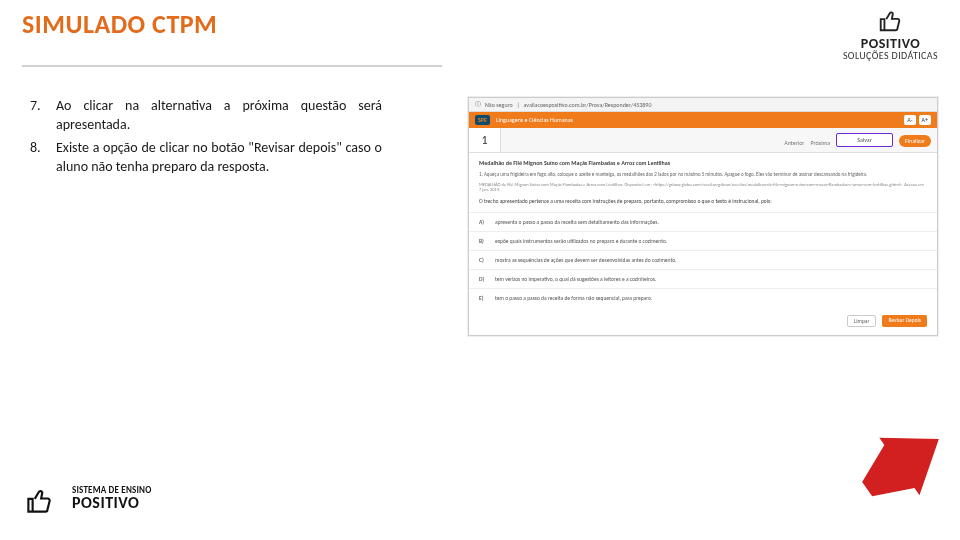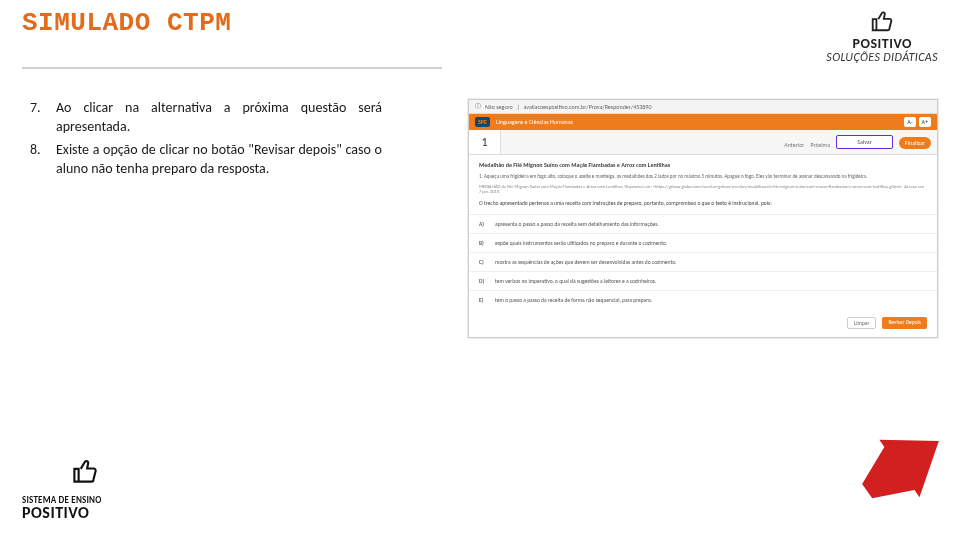--- a/index.html
+++ b/index.html
@@ -1,27 +1,27 @@
 <!DOCTYPE html>
 <html><head>
 <meta charset="utf-8">
 <style>
   * { box-sizing: border-box; margin: 0; padding: 0; }
   html, body { width: 960px; height: 540px; font-family: Calibri, Arial, sans-serif; background: #fff; overflow: hidden; }
 
   
   .header { display: flex; justify-content: space-between; align-items: flex-start; padding: 8px 22px 2px 22px; }
-  .title { font-size: 26px; font-weight: 700; color: #e26c1b; letter-spacing: 0.5px; font-family: Liberation Mono, monospace; }
+  .title { font-size: 26px; font-weight: 700; color: #e26c1b; letter-spacing: 0.5px; }
   .title-underline { width: 420px; height: 2px; background: #d0d0d0; margin: 2px 0 0 22px; }
 
   
   .corner-logo { text-align: center; line-height: 1; }
   .corner-logo .thumb svg { width: 30px; height: 26px; }
   .corner-logo .word { font-size: 14px; font-weight: 800; letter-spacing: 0.5px; color: #222; }
-  .corner-logo .sub { font-size: 12px; color: #333; letter-spacing: 0.4px; font-style: italic; }
+  .corner-logo .sub { font-size: 10px; color: #333; letter-spacing: 0.4px; }
 
   
   .body { display: flex; padding: 30px 22px 0 22px; gap: 54px; }
 
   
   .left { flex: 0 0 360px; }
   ol.steps { list-style: none; counter-reset: step 6; font-size: 14px; line-height: 1.35; color: #1a1a1a; }
   ol.steps li { counter-increment: step; position: relative; padding-left: 34px; margin-bottom: 4px; text-align: justify; }
   ol.steps li::before { content: counter(step) "."; position: absolute; left: 8px; font-weight: 400; }
 
@@ -55,21 +55,21 @@
 
   .footer-btns { display: flex; justify-content: flex-end; gap: 6px; padding: 8px 10px; }
   .btn-outline { border: 1px solid #ccc; color: #666; background: #fff; padding: 2px 6px; font-size: 5.5px; border-radius: 2px; }
   .btn-orange  { background: #ef7b1a; color: #fff; padding: 2px 6px; font-size: 5.5px; border-radius: 2px; }
 
   
   .arrow { position: absolute; right: -10px; top: 332px; width: 90px; height: 70px; }
   .arrow svg { width: 100%; height: 100%; }
 
   
-  .footer-logo { position: absolute; left: 22px; bottom: 20px; display: flex; align-items: flex-end; gap: 6px; flex-direction: column; }
+  .footer-logo { position: absolute; left: 22px; bottom: 20px; display: flex; align-items: flex-start; gap: 16px; }
   .footer-logo .thumb svg { width: 34px; height: 30px; }
   .footer-logo .stack { line-height: 0.95; }
   .footer-logo .l1 { font-size: 9px; font-weight: 800; letter-spacing: 0.2px; color: #111; }
   .footer-logo .l2 { font-size: 16px; font-weight: 800; letter-spacing: 0.5px; color: #111; }
 </style>
 </head>
 <body>
 
 <div class="header">
   <div>

